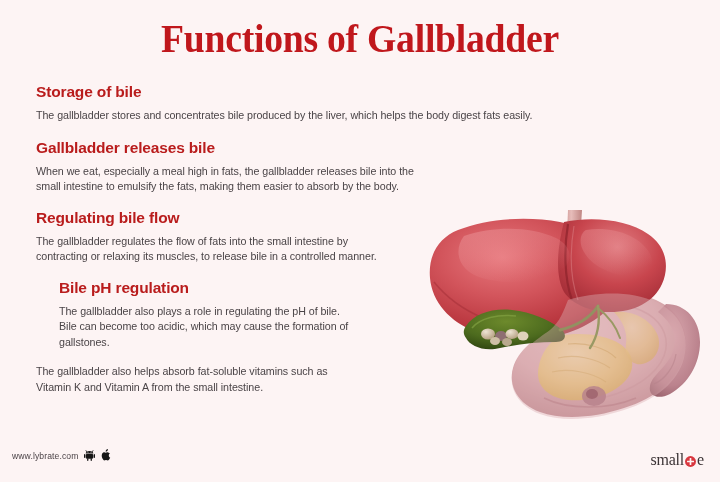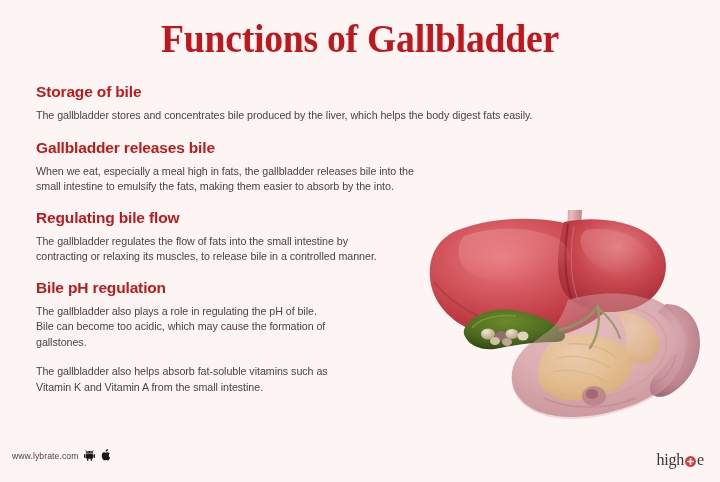--- a/index.html
+++ b/index.html
@@ -54,21 +54,21 @@
     font-size: 10.7px;
     line-height: 15.5px;
     letter-spacing: -0.05px;
     margin: 0;
   }
   .section-body .ln { display: block; white-space: nowrap; }
   
   .sec-1 { margin-bottom: 14px; }
   .sec-2 { margin-bottom: 13px; }
   .sec-3 { margin-bottom: 13px; }
-  .sec-4 { margin-bottom: 14px; }
+  .sec-4 { margin-bottom: 14px; margin-left: 23px; }
   .sec-5 { margin-bottom: 0; }
 
   
   .illustration {
     position: absolute;
     left: 418px;
     top: 208px;
     width: 302px;
     height: 244px;
   }
@@ -124,21 +124,21 @@
       <h2 class="section-heading">Storage of bile</h2>
       <p class="section-body">
         <span class="ln">The gallbladder stores and concentrates bile produced by the liver, which helps the body digest fats easily.</span>
       </p>
     </div>
 
     <div class="section sec-2">
       <h2 class="section-heading">Gallbladder releases bile</h2>
       <p class="section-body">
         <span class="ln">When we eat, especially a meal high in fats, the gallbladder releases bile into the</span>
-        <span class="ln">small intestine to emulsify the fats, making them easier to absorb by the into.</span>
+        <span class="ln">small intestine to emulsify the fats, making them easier to absorb by the body.</span>
       </p>
     </div>
 
     <div class="section sec-3">
       <h2 class="section-heading">Regulating bile flow</h2>
       <p class="section-body">
         <span class="ln">The gallbladder regulates the flow of fats into the small intestine by</span>
         <span class="ln">contracting or relaxing its muscles, to release bile in a controlled manner.</span>
       </p>
     </div>
@@ -342,21 +342,21 @@
       <svg width="10" height="12" viewBox="0 0 20 24" xmlns="http://www.w3.org/2000/svg">
         <g fill="#171717">
           <path d="M12.2 0.4 C11 0.9 9.6 2.3 9.3 3.8 C9.2 4.4 9.3 5 9.4 5.2 C10.7 5.3 12.1 4.5 12.9 3.4 C13.6 2.4 13.9 1.3 13.7 0.3 C13.3 0.2 12.7 0.2 12.2 0.4 Z"></path>
           <path d="M16.6 8.6 C15.3 7 13.5 6.6 12.5 6.6 C11.2 6.6 10.1 7.3 9.4 7.3 C8.7 7.3 7.6 6.6 6.5 6.6 C4.8 6.7 3.2 7.7 2.3 9.3 C0.5 12.6 1.8 17.4 3.6 20.1 C4.5 21.4 5.5 22.9 6.9 22.8 C8.2 22.8 8.7 22 10.3 22 C11.8 22 12.3 22.8 13.7 22.8 C15.1 22.7 16 21.4 16.9 20.1 C17.9 18.6 18.3 17.2 18.3 17.1 C18.3 17.1 15.6 16 15.6 12.9 C15.6 10.3 17.7 9.1 17.8 9 C16.8 7.6 16.7 8.7 16.6 8.6 Z"></path>
         </g>
       </svg>
     </span>
   </div>
 
   <div class="brand">
-    <span class="pre">high</span>
+    <span class="pre">small</span>
     <span class="mark">
       <svg width="13" height="13" viewBox="0 0 20 20" xmlns="http://www.w3.org/2000/svg">
         <circle cx="10" cy="10" r="8.4" fill="#d8373f"></circle>
         <path d="M10 2.6 L12.4 7.6 L17.4 10 L12.4 12.4 L10 17.4 L7.6 12.4 L2.6 10 L7.6 7.6 Z" fill="#d8373f"></path>
         <rect x="8.7" y="4.6" width="2.6" height="10.8" rx="0.5" fill="#fdf4f4"></rect>
         <rect x="4.6" y="8.7" width="10.8" height="2.6" rx="0.5" fill="#fdf4f4"></rect>
       </svg>
     </span>
     <span class="post">e</span>
   </div>

